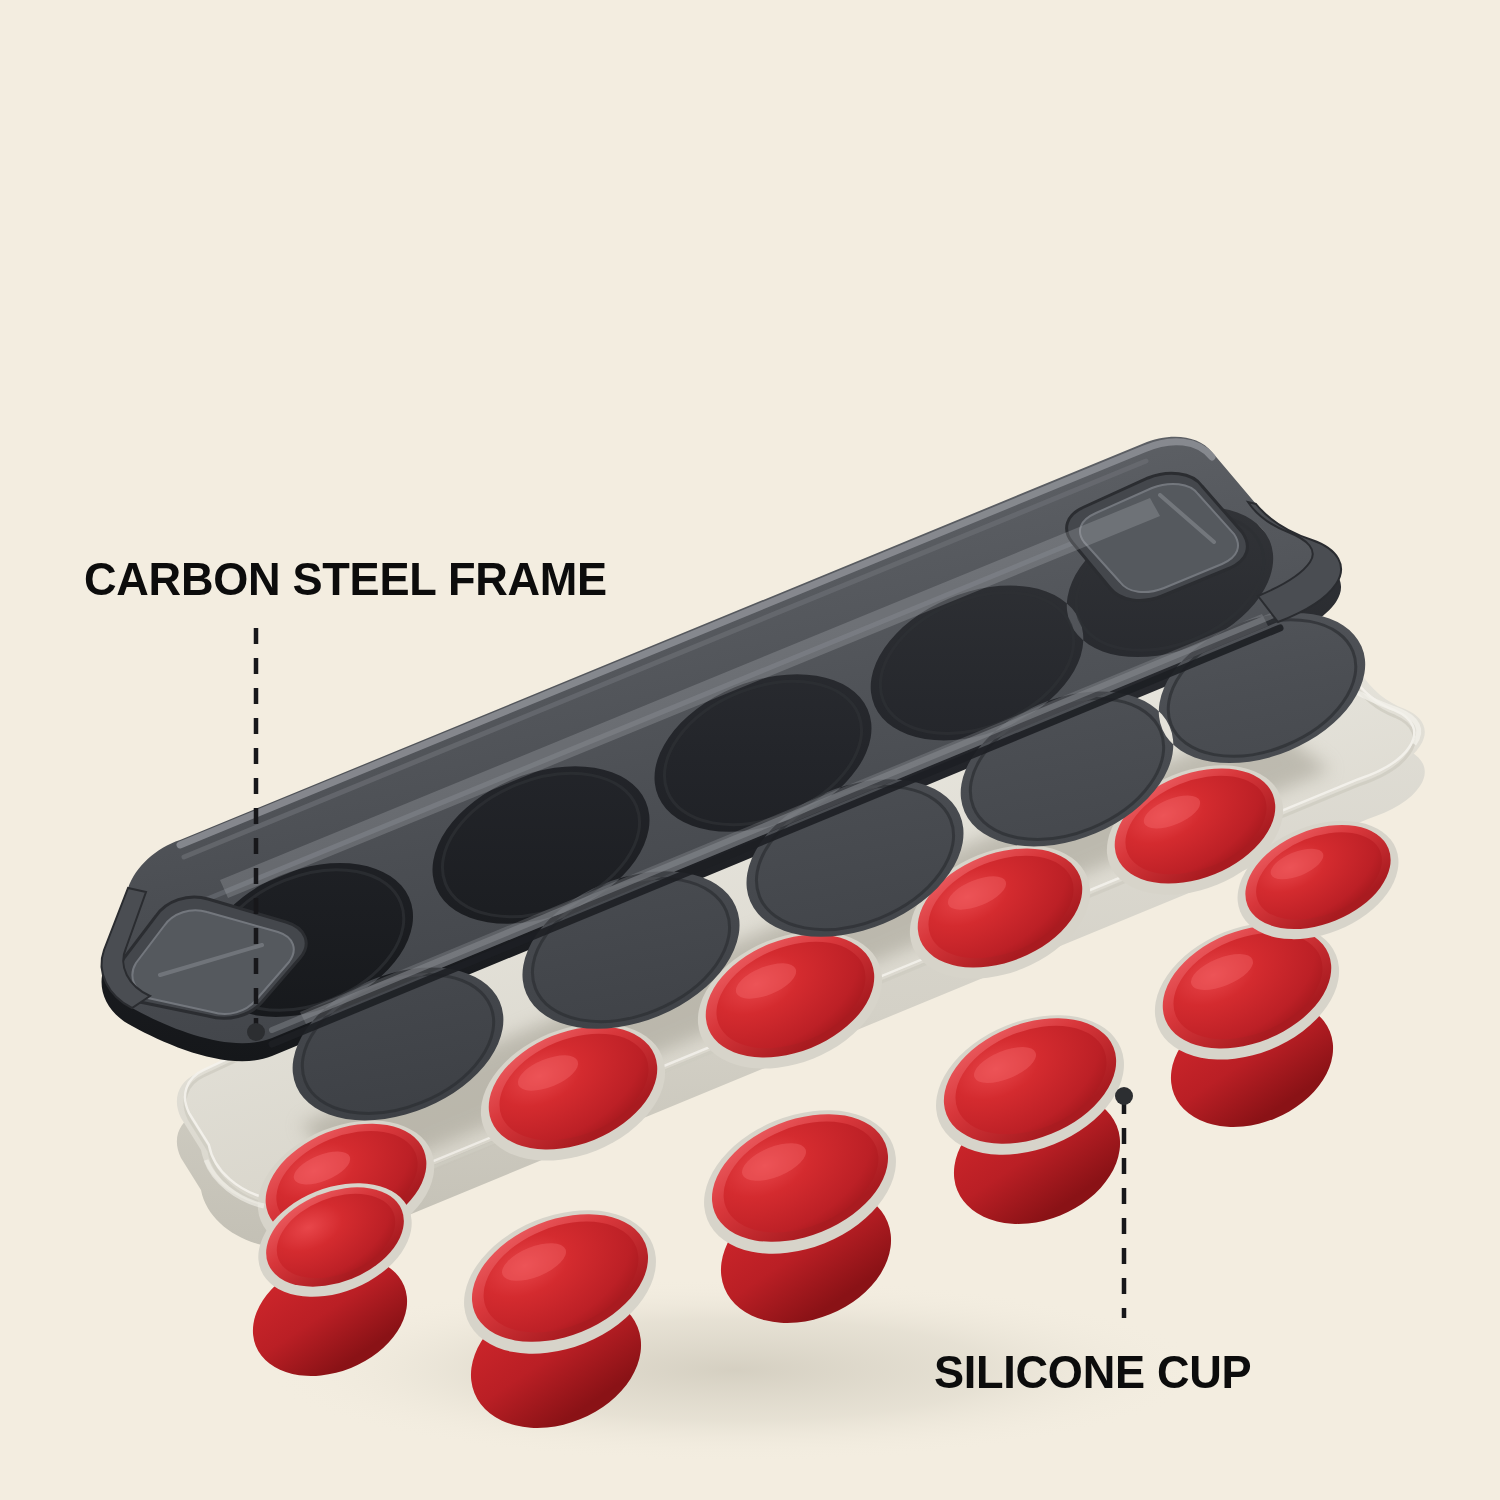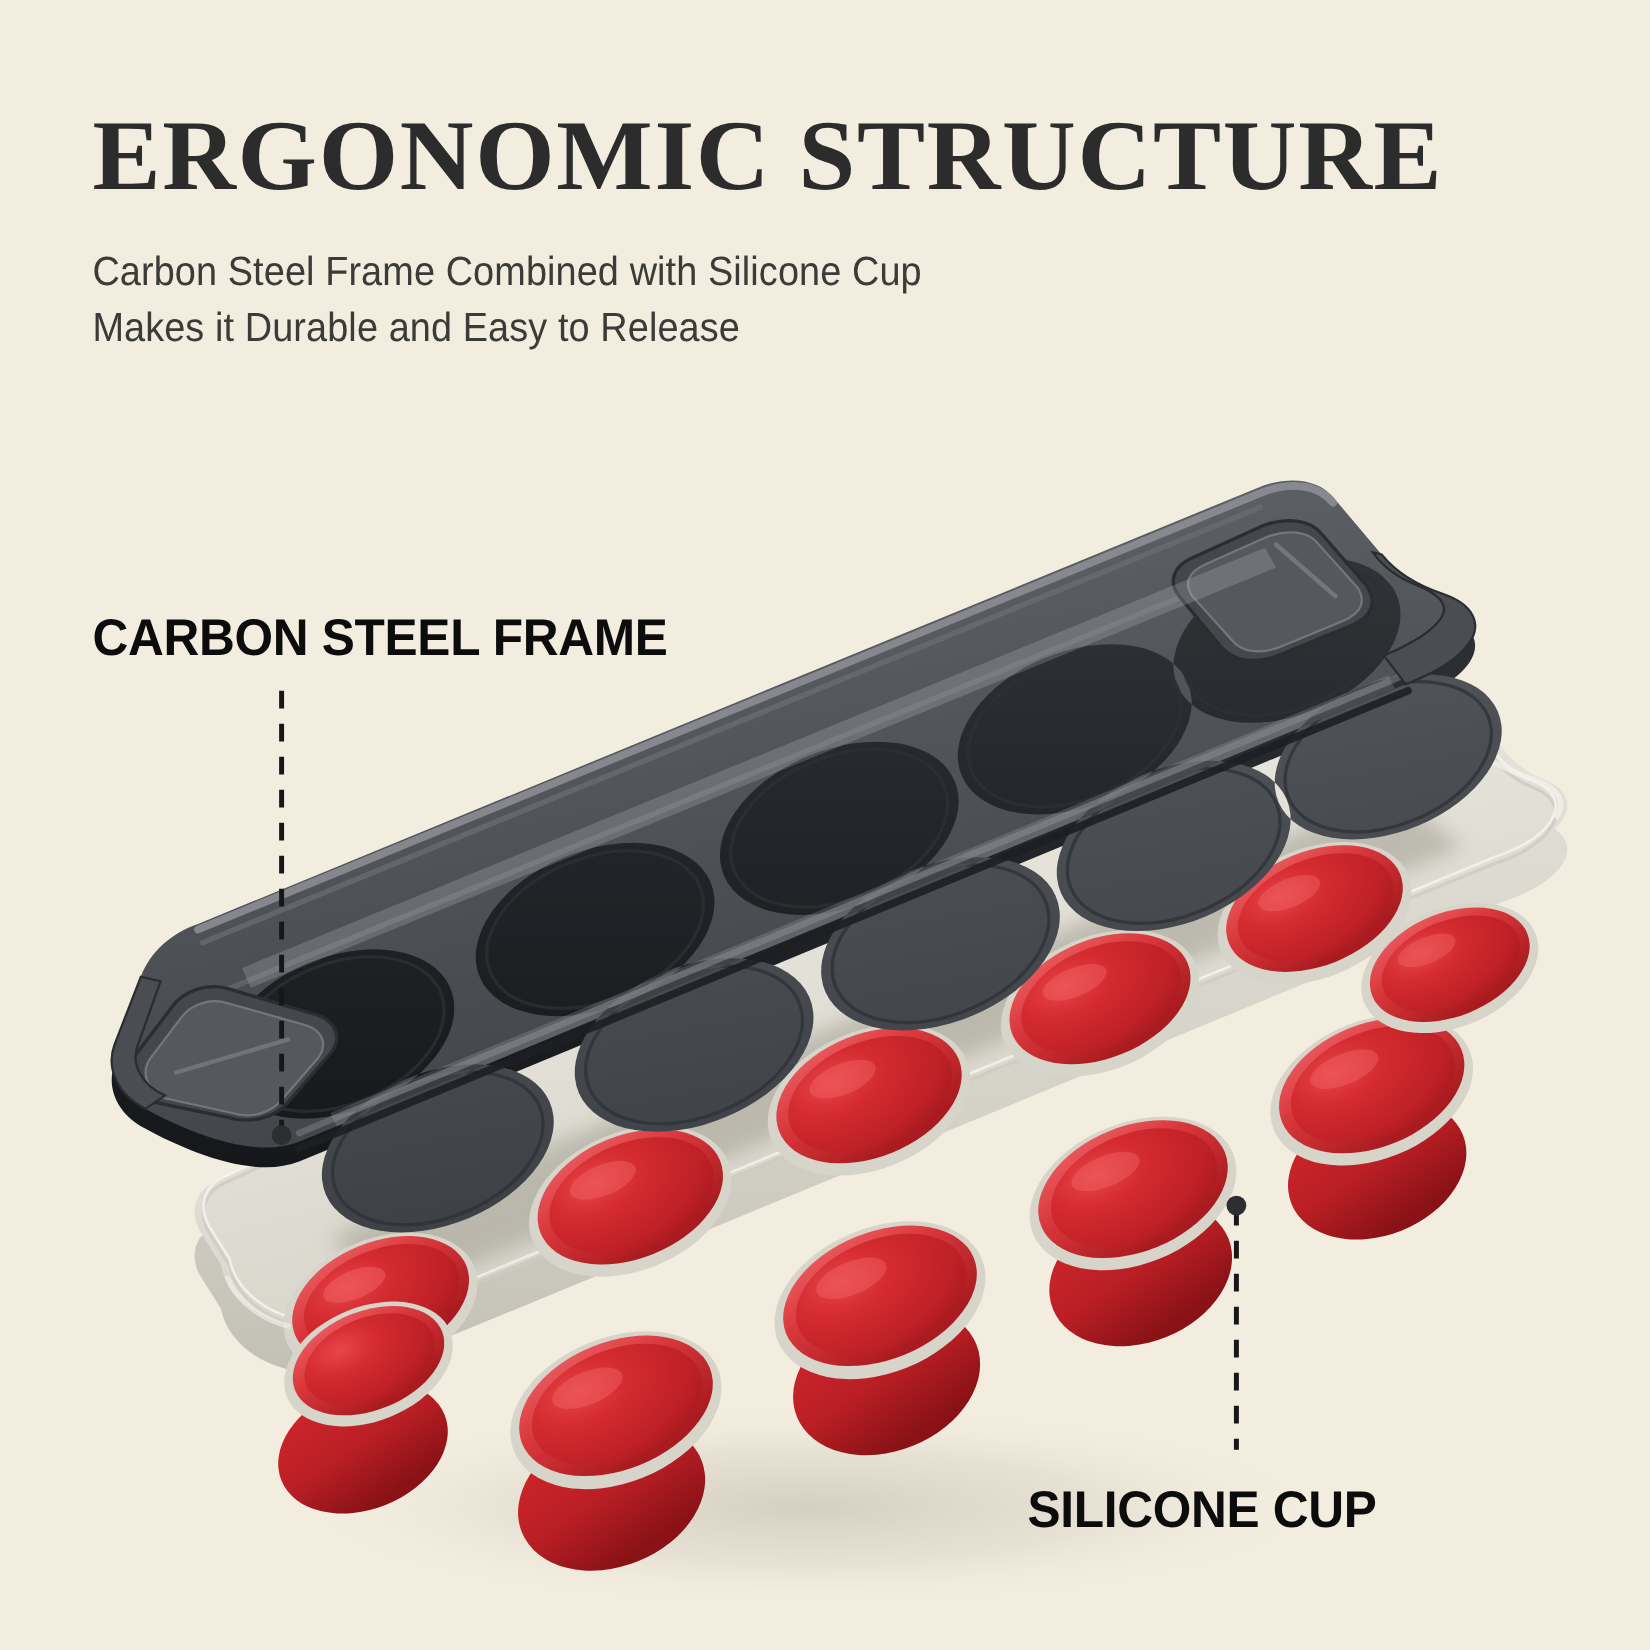--- a/index.html
+++ b/index.html
@@ -422,25 +422,18 @@
   </svg>
 
   <svg id="leaders" viewBox="0 0 1500 1500">
     <line x1="256" y1="628" x2="256" y2="1030" stroke="#17171A" stroke-width="4.5" stroke-dasharray="16 14" stroke-linecap="butt"></line>
     <circle cx="256" cy="1032" r="9" fill="#2C2E31"></circle>
 
     <line x1="1124" y1="1098" x2="1124" y2="1318" stroke="#17171A" stroke-width="4.5" stroke-dasharray="16 14" stroke-linecap="butt"></line>
     <circle cx="1124" cy="1096" r="9" fill="#2C2E31"></circle>
   </svg>
 
-  <div id="headline-block">
-    <h1 id="page-title">ERGONOMIC STRUCTURE</h1>
-    <div id="subtitle">
-      <span class="sub-line">Carbon Steel Frame Combined with Silicone Cup</span>
-      <span class="sub-line">Makes it Durable and Easy to Release</span>
-    </div>
-  </div>
 
   <div class="callout-label" id="label-carbon-steel-frame">CARBON STEEL FRAME</div>
 
   <div class="callout-label" id="label-silicone-cup">SILICONE CUP</div>
 
 </div>
 
 </body></html>

